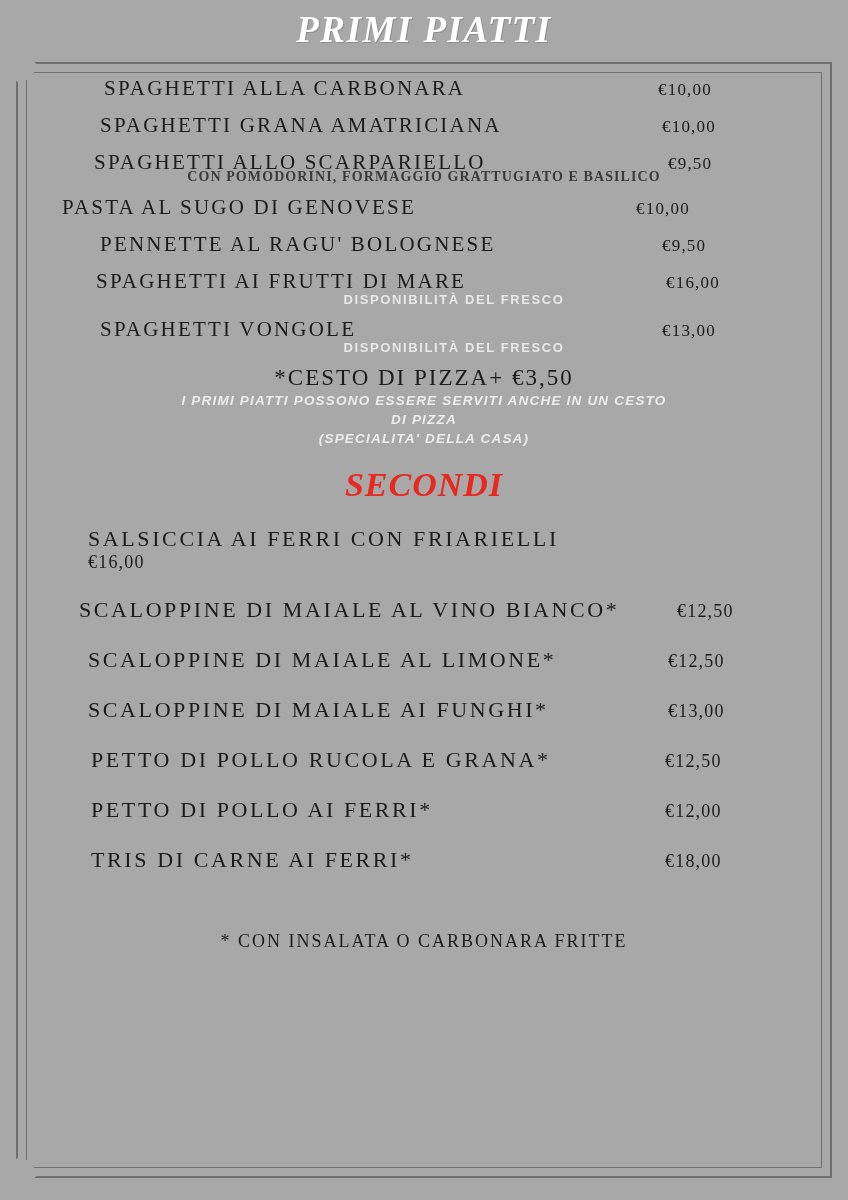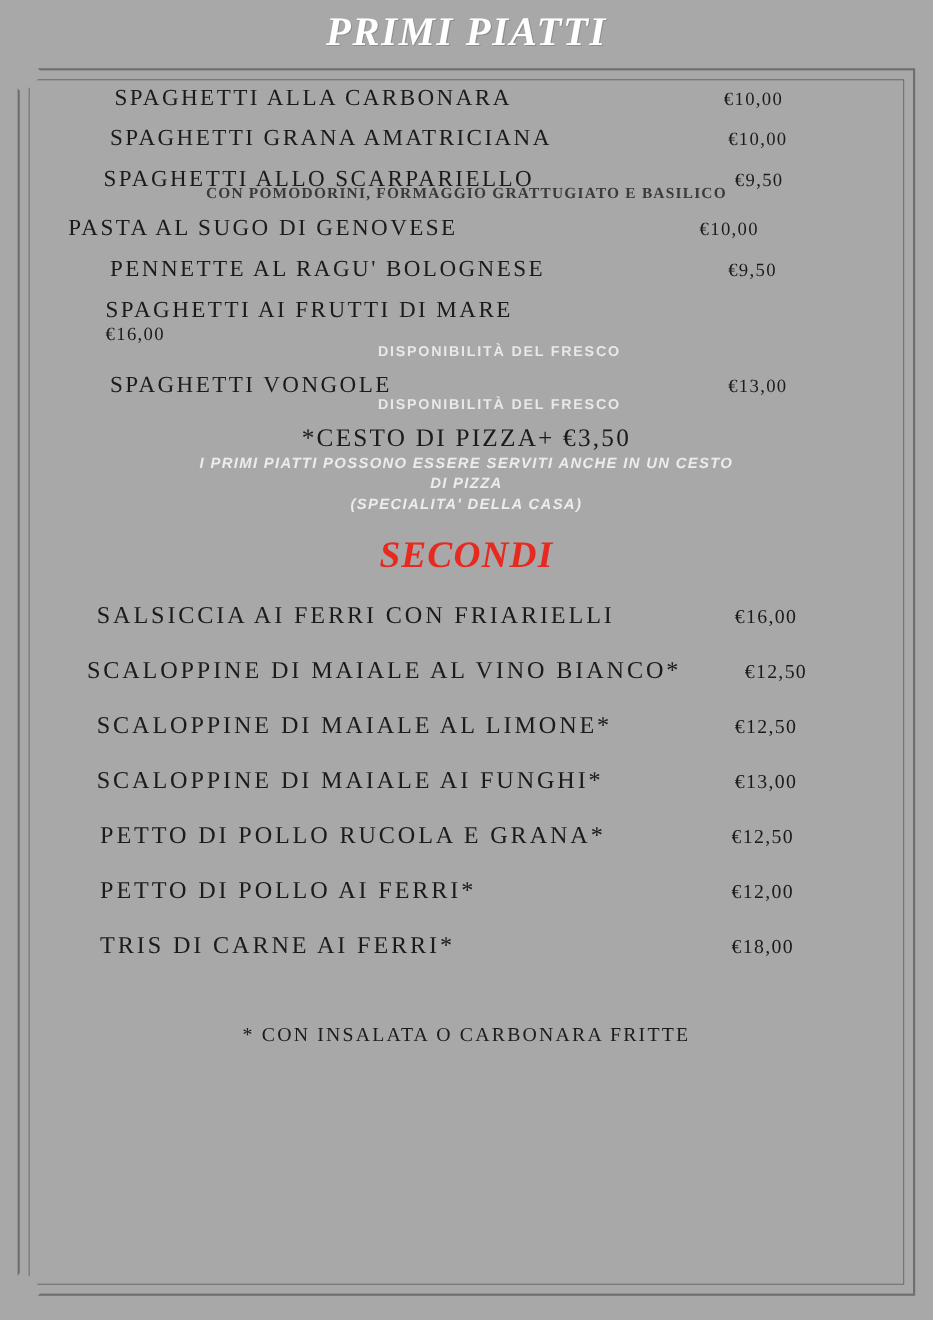--- a/index.html
+++ b/index.html
@@ -203,42 +203,42 @@
       <span class="spacer"></span>
       <span class="price">€10,00</span>
     </div>
 
     <div class="row primi" style="width:648px;">
       <span class="name">PENNETTE AL RAGU' BOLOGNESE</span>
       <span class="spacer"></span>
       <span class="price">€9,50</span>
     </div>
 
-    <div class="row primi" style="width:656px;margin-bottom:4px;flex-direction:column;">
+    <div class="row primi" style="width:656px;margin-bottom:4px;">
       <span class="name">SPAGHETTI AI FRUTTI DI MARE</span>
       <span class="spacer"></span>
       <span class="price">€16,00</span>
     </div>
     <div class="sub indent">DISPONIBILITÀ DEL FRESCO</div>
 
     <div class="row primi" style="width:648px;margin-bottom:4px;">
       <span class="name">SPAGHETTI VONGOLE</span>
       <span class="spacer"></span>
       <span class="price">€13,00</span>
     </div>
     <div class="sub indent">DISPONIBILITÀ DEL FRESCO</div>
 
     <div class="cesto">*CESTO DI PIZZA+ €3,50</div>
     <div class="cesto-note">I PRIMI PIATTI POSSONO ESSERE SERVITI ANCHE IN UN CESTO</div>
     <div class="cesto-note">DI PIZZA</div>
     <div class="cesto-note">(SPECIALITA' DELLA CASA)</div>
 
     <div class="title-secondi">SECONDI</div>
 
-    <div class="row secondi" style="width:672px;">
+    <div class="row secondi" style="width:672px;flex-direction:column;">
       <span class="name">SALSICCIA AI FERRI CON FRIARIELLI</span>
       <span class="spacer"></span>
       <span class="price">€16,00</span>
     </div>
 
     <div class="row secondi" style="width:690px;">
       <span class="name">SCALOPPINE DI MAIALE AL VINO BIANCO*</span>
       <span class="spacer"></span>
       <span class="price">€12,50</span>
     </div>

